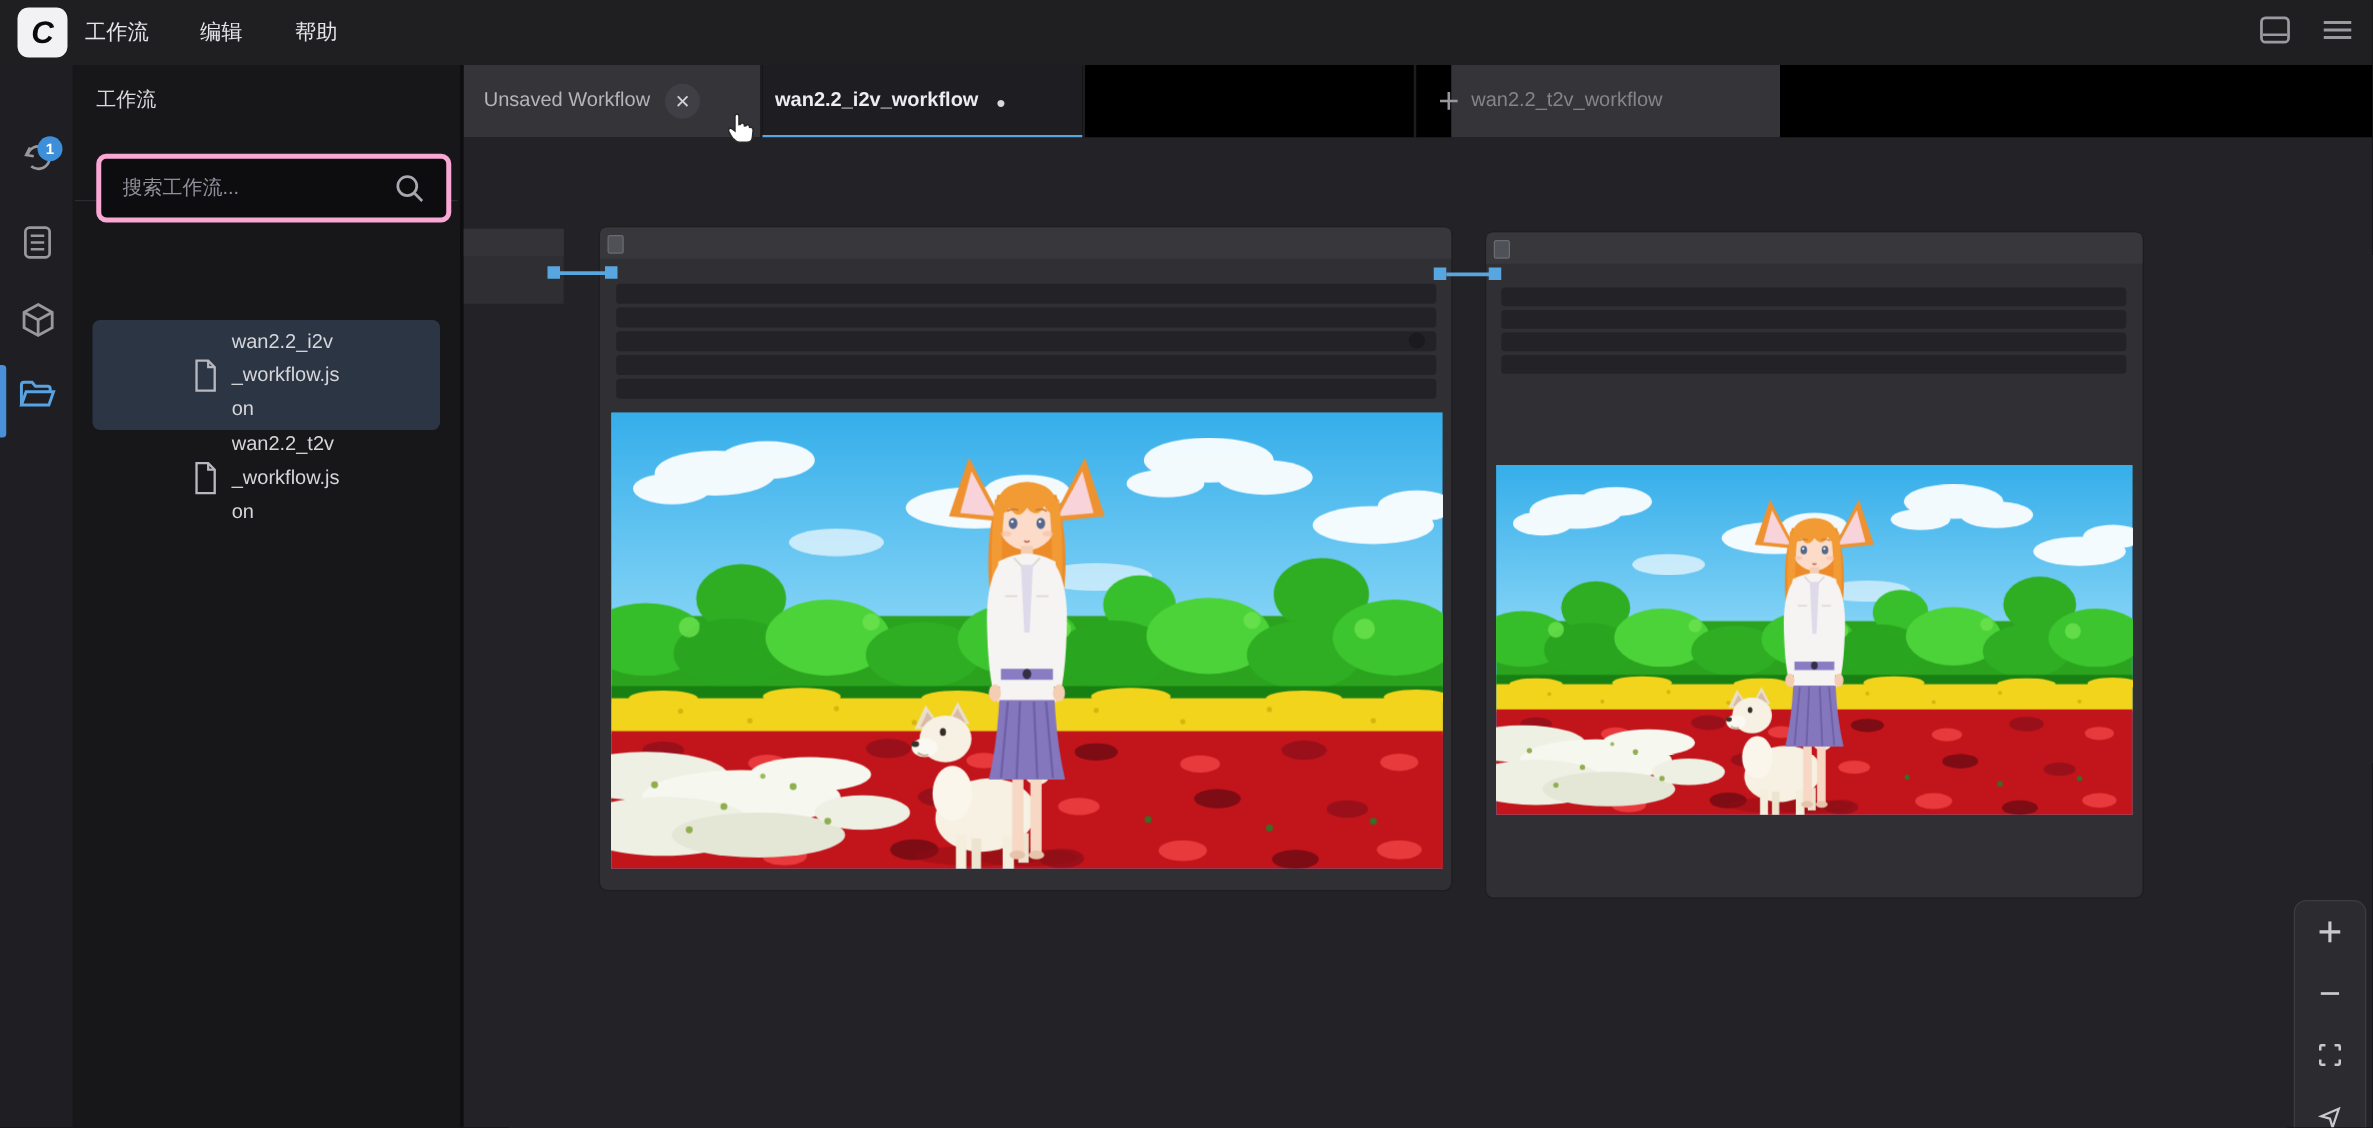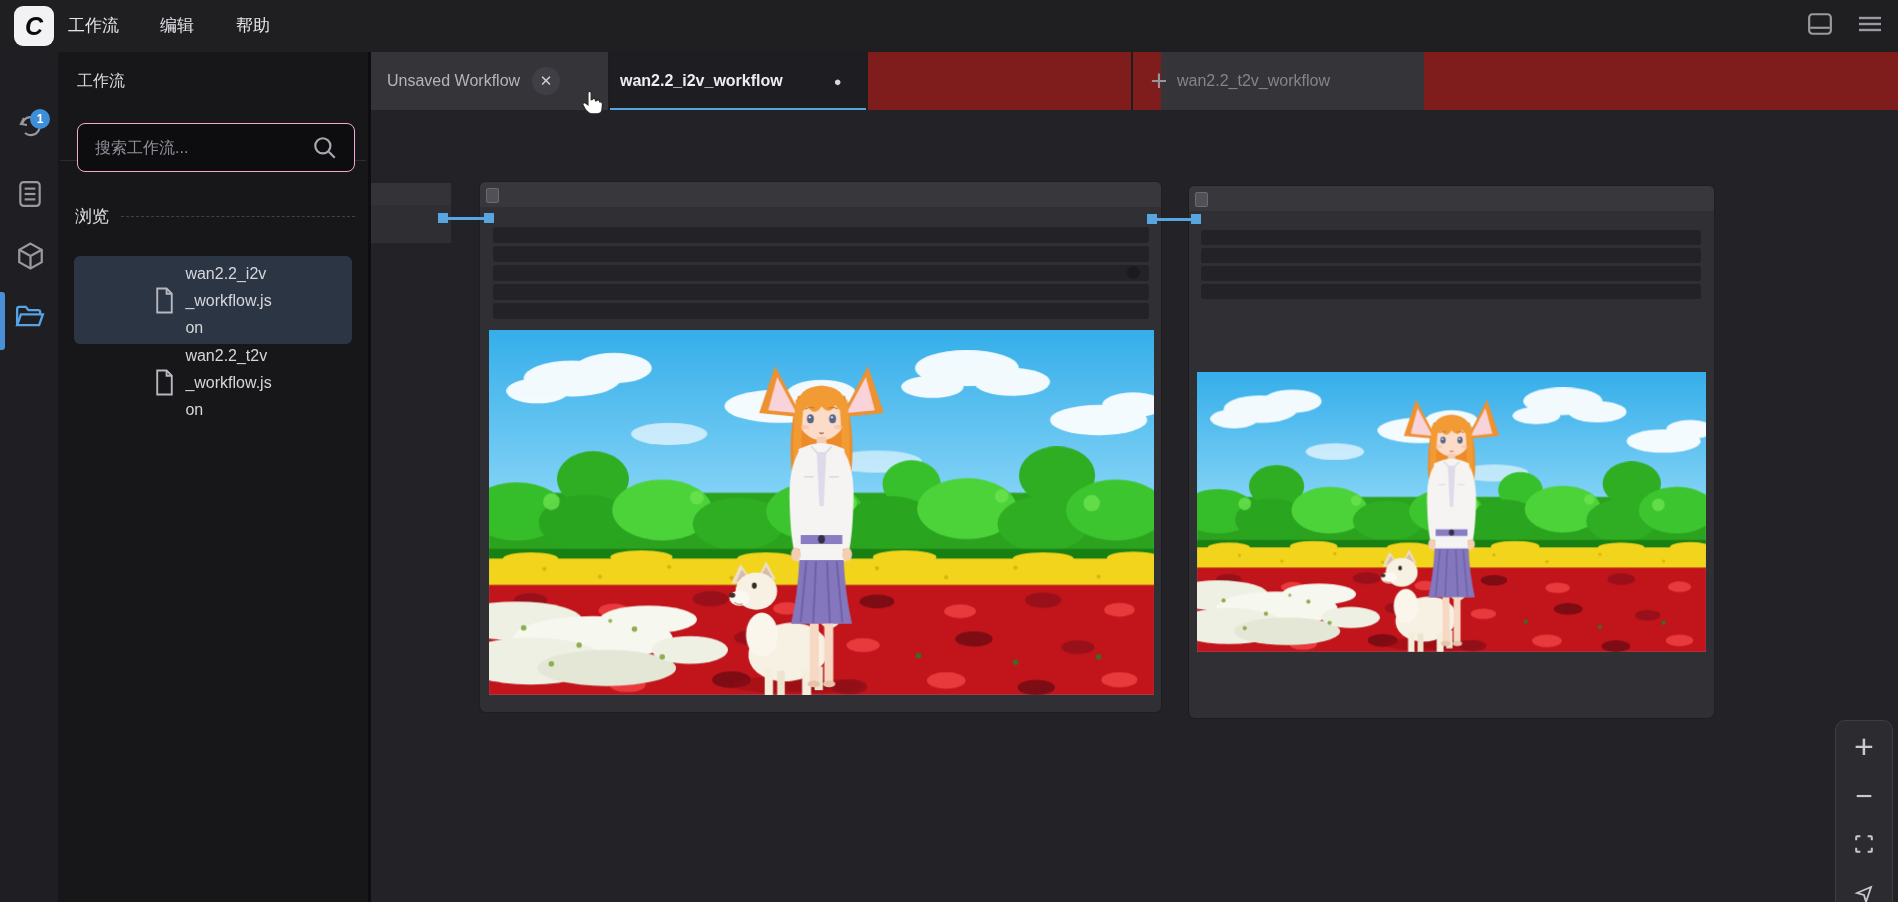--- a/index.html
+++ b/index.html
@@ -23,49 +23,49 @@
   .rail-btn{left:14px;width:32px;height:32px;display:flex;align-items:center;justify-content:center;}
   #rail-history{top:60px;} #rail-logs{top:128px;} #rail-models{top:190px;} #rail-workflows{top:250px;}
   #rail-badge{left:30px;top:57px;width:20px;height:20px;border-radius:50%;background:#3d8fd9;
       color:#fff;font-size:12px;font-weight:700;display:flex;align-items:center;justify-content:center;z-index:3;}
   #rail-indicator{left:0;top:240px;width:5px;height:58px;background:#4a90d8;border-radius:0 3px 3px 0;}
 
   
   #sidebar{left:58px;top:52px;width:310px;height:850px;background:#17171a;}
   #sidebar-title{left:19px;top:0;height:56px;line-height:58px;color:#dadade;font-size:16px;}
   #sidebar-divider{left:2px;top:108px;width:306px;height:1px;background:#2b2b30;}
-  #search-box{left:19px;top:71px;width:276px;height:47px;background:#0d0d10;border:1px solid #f9a8d4;
+  #search-box{left:19px;top:71px;width:276px;height:47px;background:#0d0d10;border:4px solid #f9a8d4;
       border-radius:8px;display:flex;align-items:center;}
   #search-input{flex:1;background:transparent;border:none;outline:none;color:#d8d8dc;
       font-size:16px;padding:0 0 0 17px;font-family:"Liberation Sans",sans-serif;}
   #search-input::placeholder{color:#90909a;}
   #search-icon{width:26px;height:26px;margin-right:16px;flex:none;}
   #browse-row{left:17px;top:150px;width:280px;height:28px;display:flex;align-items:center;}
   #browse-label{color:#e2e2e6;font-size:17px;white-space:nowrap;}
   #browse-rule{flex:1;margin-left:12px;border-top:1px dashed #3f3f47;height:0;}
   .file-item{left:16px;width:278px;height:88px;border-radius:6px;display:flex;align-items:center;
       justify-content:center;gap:10px;color:#d6d6da;font-size:16px;}
   #file-item-0{top:204px;background:#2b3544;}
   #file-item-1{top:286px;}
   .file-lines div{line-height:27px;}
   .file-icon{flex:none;width:21px;height:27px;}
 
   #sidebar-border{left:368px;top:52px;width:3px;height:850px;background:#0e0e10;}
 
   
-  #tabstrip{left:371px;top:52px;width:1527px;height:58px;background:#7f1d1d;}
+  #tabstrip{left:371px;top:52px;width:1527px;height:58px;background:#000000;}
   .tab{top:0;height:58px;display:flex;align-items:center;}
   .tab-label{font-size:16px;white-space:nowrap;}
   #tab-0{left:0;width:237px;background:#343439;}
   #tab-0 .tab-label{margin-left:16px;color:#b4b4ba;}
   #tab-0-close{margin-left:12px;width:28px;height:28px;border-radius:50%;background:#3f3f45;
       color:#d0d0d5;font-size:15px;display:flex;align-items:center;justify-content:center;}
   .tab-sep{top:0;width:2px;height:58px;background:#1d1d20;}
   #sep-a{left:237px;} #sep-b{left:495px;} #sep-c{left:760px;}
-  #tab-1{left:239px;width:256px;background:#1e1e22;gap:37px;}
+  #tab-1{left:239px;width:256px;background:#1e1e22;}
   #tab-1 .tab-label{margin-left:10px;color:#ededf1;font-weight:600;}
   #tab-1-dot{margin-left:14px;color:#d8d8dc;font-size:13px;}
   #tab-1-underline{position:absolute;left:0;bottom:0;width:100%;height:2px;background:#58a6e0;}
   #tab-2{left:790px;width:263px;background:#343439;}
   #tab-2 .tab-label{margin-left:16px;color:#84848b;}
   #new-tab-btn{left:772px;top:13px;width:32px;height:32px;color:#96969c;font-size:29px;font-weight:200;
       display:flex;align-items:center;justify-content:center;}
 
   
   #canvas{left:371px;top:110px;width:1527px;height:792px;background:#232327;}
@@ -348,24 +348,20 @@
     <div id="sidebar-divider" class="abs"></div>
     <div id="search-box" class="abs">
       <input id="search-input" placeholder="搜索工作流..." style="">
       <span id="search-icon">
         <svg width="26" height="26" viewBox="0 0 24 24" fill="none" stroke="#a8a8b0" stroke-width="2">
           <circle cx="10" cy="10" r="7"></circle>
             <line x1="15.5" y1="15.5" x2="21" y2="21"></line>
         </svg>
       </span>
     </div>
-    <div id="browse-row" class="abs">
-      <span id="browse-label">浏览</span>
-      <span id="browse-rule"></span>
-    </div>
 
     <div id="file-item-0" class="abs file-item">
       <span class="file-icon">
         <svg width="21" height="27" viewBox="0 0 20 26" fill="none" stroke="#b8b8c0" stroke-width="1.8">
           <path d="M3 1.5 h9 l5 5 v18 H3 Z"></path>
             <path d="M12 1.5 v5 h5"></path>
         </svg>
       </span>
       <span class="file-lines">
         <div>wan2.2_i2v</div>

